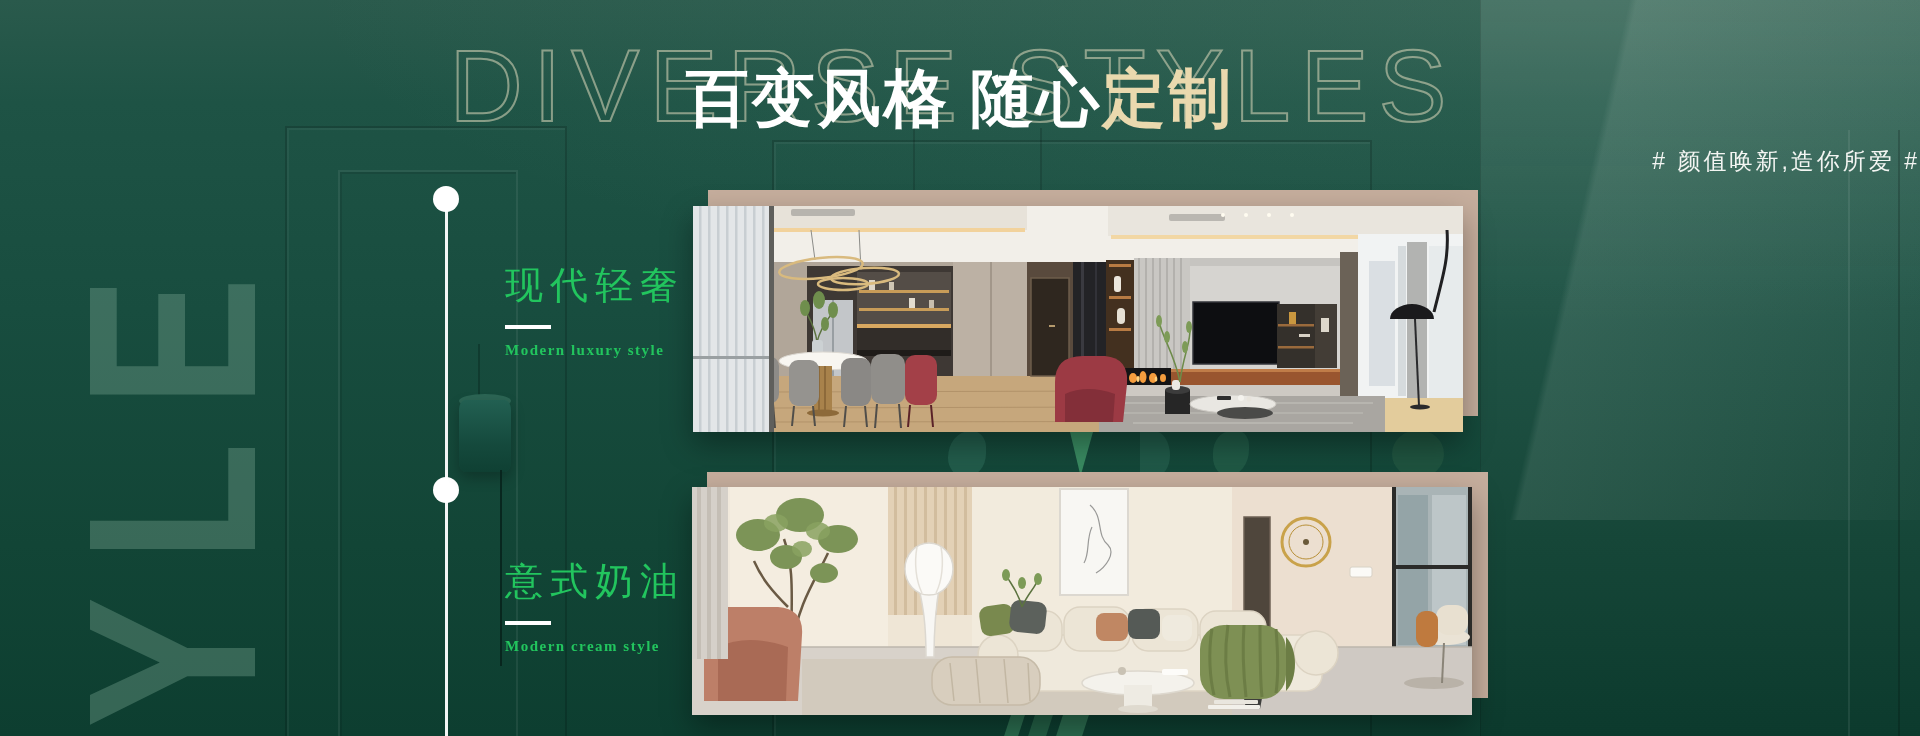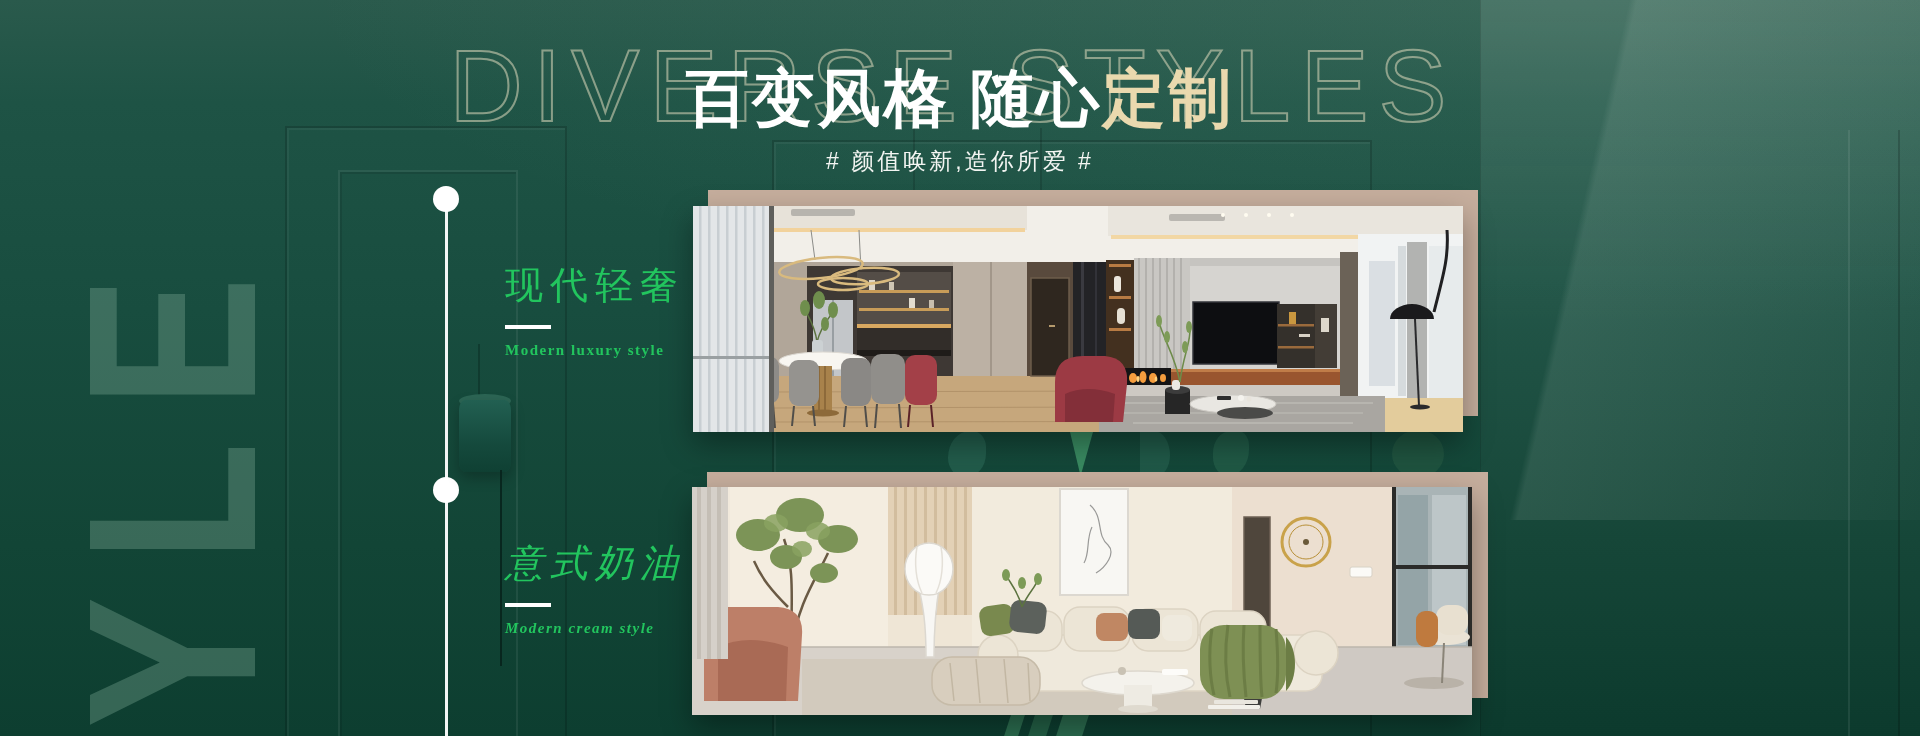--- a/index.html
+++ b/index.html
@@ -47,40 +47,40 @@
   .g-st3{left:1060px;top:712px;width:26px;height:24px;background:#4a9a6e;opacity:.5;transform:skewX(-18deg);}
 
   
   .watermark{left:0;right:14px;top:28px;text-align:center;
     font-size:102px;font-weight:500;letter-spacing:10px;white-space:nowrap;
     color:transparent;-webkit-text-stroke:2px rgba(224,218,190,0.55);}
   .title{left:0;right:0;top:44px;text-align:center;
     font-size:63px;font-weight:800;letter-spacing:3px;white-space:nowrap;margin-top:12px;}
   .title .t-white{color:#ffffff;}
   .title .t-cream{color:#ead9ae;}
-  .subtitle{left:0;right:0;top:146px;text-align:center;
+  .subtitle{left:0;right:0;top:146px;text-align:right;
     font-size:23px;font-weight:500;letter-spacing:3px;color:#f3f5f2;}
 
   
   .tl-line{left:445px;top:199px;width:3px;height:537px;background:rgba(255,255,255,0.95);}
   .tl-dot{width:26px;height:26px;border-radius:50%;background:#ffffff;}
   .dot1{left:433px;top:186px;}
   .dot2{left:433px;top:477px;}
 
   
   .lamp-rod{left:478px;top:344px;width:2px;height:58px;background:rgba(8,40,32,0.45);}
   .lamp-body{left:459px;top:400px;width:52px;height:72px;border-radius:6px/10px;
     background:linear-gradient(180deg,#226052 0%,#154a3d 60%,#0f4033 100%);box-shadow:0 6px 14px rgba(0,0,0,0.25);}
   .lamp-cap{left:459px;top:394px;width:52px;height:14px;border-radius:50%;background:#2c6554;}
   .lamp-cord{left:500px;top:470px;width:2px;height:196px;background:rgba(7,34,27,0.85);}
 
   
   .style-label{color:#22c55e;}
   .sl-1{left:505px;top:266px;}
-  .sl-2{left:505px;top:544px;font-style:italic;}
+  .sl-2{left:505px;top:562px;}
   .sl-zh{font-size:38px;font-weight:400;letter-spacing:7px;line-height:1;white-space:nowrap;}
   .sl-divider{width:46px;height:4px;background:#ffffff;margin-top:21px;}
   .sl-en{font-family:"Liberation Serif","DejaVu Serif",serif;font-weight:700;
     font-size:15px;letter-spacing:1.5px;margin-top:13px;white-space:nowrap;}
 
   
   .card{background:#c6ae9d;}
   .card-1{left:708px;top:190px;width:770px;height:226px;}
   .card-2{left:707px;top:472px;width:781px;height:226px;}
   .photo{overflow:hidden;box-shadow:0 12px 28px rgba(0,0,0,0.35);}

